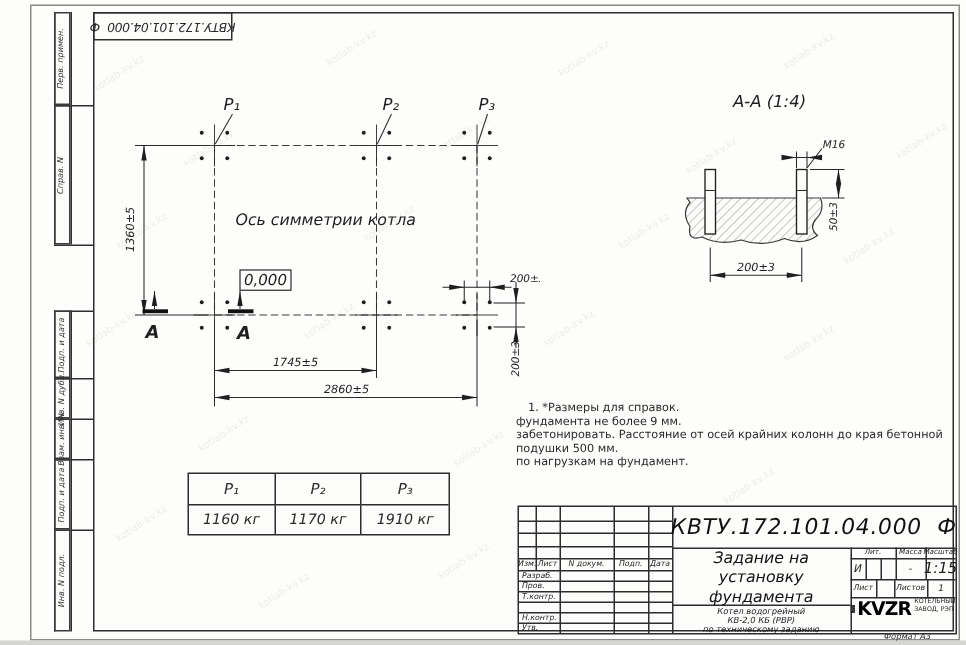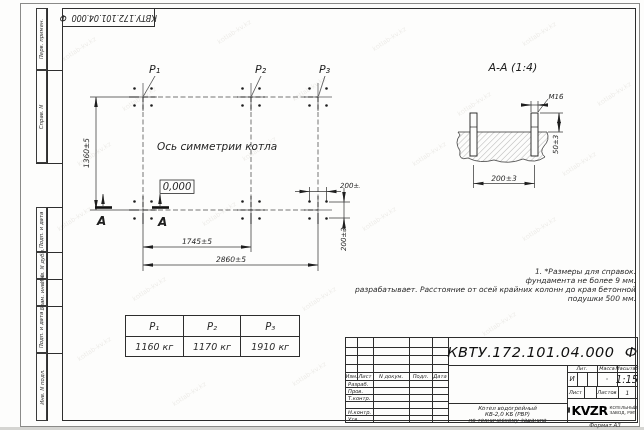--- a/index.html
+++ b/index.html
@@ -13,21 +13,21 @@
   #outer-border{left:20px;top:3px;width:620px;height:424px;border:1px solid #8a8a88;}
   #main-frame{left:62px;top:8px;width:574px;height:413px;border:1.8px solid #2d2d2d;}
   
   .vcell{position:absolute;left:36px;width:11px;border:0.5px solid #3a3a3a;box-sizing:border-box;
          display:flex;align-items:center;justify-content:center;overflow:visible;}
   .vcell span{transform:rotate(-90deg);white-space:nowrap;font-size:5.4px;font-style:italic;color:#333;}
   
   #corner-stamp{left:62px;top:8px;width:93px;height:19px;border:1px solid #2f2f2f;box-sizing:border-box;}
   #corner-stamp span{transform:rotate(180deg);white-space:pre;font-size:8.2px;font-style:italic;letter-spacing:-0.2px;}
   
-  #notes{left:344px;top:267px;width:292px;font-size:7.5px;line-height:9px;font-style:italic;color:#2a2a2a;text-align:right;}
+  #notes{left:344px;top:267px;width:292px;font-size:7.5px;line-height:9px;color:#2a2a2a;}
   #notes .ind{padding-left:8px;}
   
   #loads-table{left:125px;top:315px;width:175px;height:42px;border:1.3px solid #2d2d2d;box-sizing:border-box;
                display:grid;grid-template-columns:1fr 1fr 1fr;grid-template-rows:21px 1fr;}
   #loads-table div{border-right:1px solid #2d2d2d;border-bottom:1px solid #2d2d2d;
                    display:flex;align-items:center;justify-content:center;font-style:italic;}
   #loads-table div:nth-child(3n){border-right:none;}
   #loads-table div:nth-child(n+4){border-bottom:none;text-align:right;}
   #loads-table .hd{font-size:10px;}
   #loads-table .vl{font-size:9.5px;}
@@ -37,21 +37,21 @@
   .tbt{position:absolute;display:flex;align-items:center;justify-content:center;
        font-size:5.2px;font-style:italic;white-space:nowrap;color:#222;}
   .tbl{position:absolute;display:flex;align-items:center;font-size:5.2px;font-style:italic;
        padding-left:2px;white-space:nowrap;color:#222;}
   #tb-designation{position:absolute;left:102px;top:0;width:189px;height:27px;display:flex;align-items:center;
        justify-content:center;font-size:14.5px;font-style:italic;letter-spacing:0.5px;white-space:pre;color:#111;}
   #tb-doc-title{position:absolute;left:102px;top:28px;width:119px;height:37px;text-align:center;
        font-size:10.5px;line-height:13px;font-style:italic;color:#111;}
   #tb-product{position:absolute;left:102px;top:66px;width:119px;height:18px;text-align:center;
        font-size:5.6px;line-height:6px;font-style:italic;padding-top:1px;color:#222;}
-  #logo-cell{position:absolute;left:221px;top:60px;width:70px;height:24px;display:flex;align-items:center;}
+  #logo-cell{position:absolute;left:221px;top:60px;width:70px;height:24px;display:flex;}
   #logo-text{font-weight:bold;font-size:12.5px;letter-spacing:-0.5px;color:#000;margin-left:1px;}
   #logo-sub{font-size:4.2px;line-height:5px;margin-left:2px;color:#222;}
   #format-label{left:572px;top:422px;width:66px;text-align:center;font-size:5.5px;font-style:italic;color:#333;}
   
   .wm{position:absolute;font-size:6.5px;color:#8e8574;opacity:0.14;transform:rotate(-33deg);
       white-space:nowrap;pointer-events:none;}
   
   svg text{font-family:"DejaVu Sans",sans-serif;font-style:italic;fill:#1e1e1e;}
   svg .thin{stroke:#2a2a2a;stroke-width:0.7;fill:none;}
   svg .dash{stroke:#3a3a3a;stroke-width:0.7;fill:none;stroke-dasharray:5 2.5;}
@@ -260,22 +260,23 @@
       <line class="thin" x1="33.5" y1="110" x2="33.5" y2="133"></line>
       <line class="thin" x1="94.5" y1="110" x2="94.5" y2="133"></line>
       <line class="thin" x1="33.5" y1="128.5" x2="94.5" y2="128.5" marker-start="url(#arr)" marker-end="url(#arr)"></line>
       <text x="64" y="125.5" font-size="7.5" text-anchor="middle">200±3</text>
     </g>
   </svg>
 
   <div class="abs" id="notes">
     <div class="ind">1. *Размеры для справок.</div>
     <div>фундамента не более 9 мм.</div>
-    <div>разрабатывает. Расстояние от осей крайних колонн до края бетонной</div>
+    <div>забетонировать. Расстояние от осей крайних колонн до края бетонной</div>
     <div>подушки 500 мм.</div>
+    <div>по нагрузкам на фундамент.</div>
   </div>
 
   <div class="abs" id="loads-table">
     <div class="hd">P₁</div>
     <div class="hd">P₂</div>
     <div class="hd">P₃</div>
     <div class="vl">1160 кг</div>
     <div class="vl">1170 кг</div>
     <div class="vl">1910 кг</div>
   </div>
@@ -319,20 +320,25 @@
     <div class="tbt" style="left:86px;top:34px;width:16px;height:8px">Дата</div>
 
     <div class="tbl" style="left:0;top:42px;width:27px;height:7px">Разраб.</div>
     <div class="tbl" style="left:0;top:49px;width:27px;height:7px">Пров.</div>
     <div class="tbl" style="left:0;top:56px;width:27px;height:7px">Т.контр.</div>
     <div class="tbl" style="left:0;top:70px;width:27px;height:7px">Н.контр.</div>
     <div class="tbl" style="left:0;top:77px;width:27px;height:7px">Утв.</div>
 
     <div id="tb-designation">КВТУ.172.101.04.000  Ф</div>
 
+    <div id="tb-doc-title">
+      <div>Задание на</div>
+      <div>установку</div>
+      <div>фундамента</div>
+    </div>
 
     <div id="tb-product">
       <div>Котел водогрейный</div>
       <div>КВ-2,0 КБ (РВР)</div>
       <div>по техническому заданию</div>
     </div>
 
     <div class="tbt" style="left:221px;top:27px;width:30px;height:7px;font-size:4.8px">Лит.</div>
     <div class="tbt" style="left:251px;top:27px;width:20px;height:7px;font-size:4.8px">Масса</div>
     <div class="tbt" style="left:271px;top:27px;width:20px;height:7px;font-size:4.8px">Масштаб</div>

